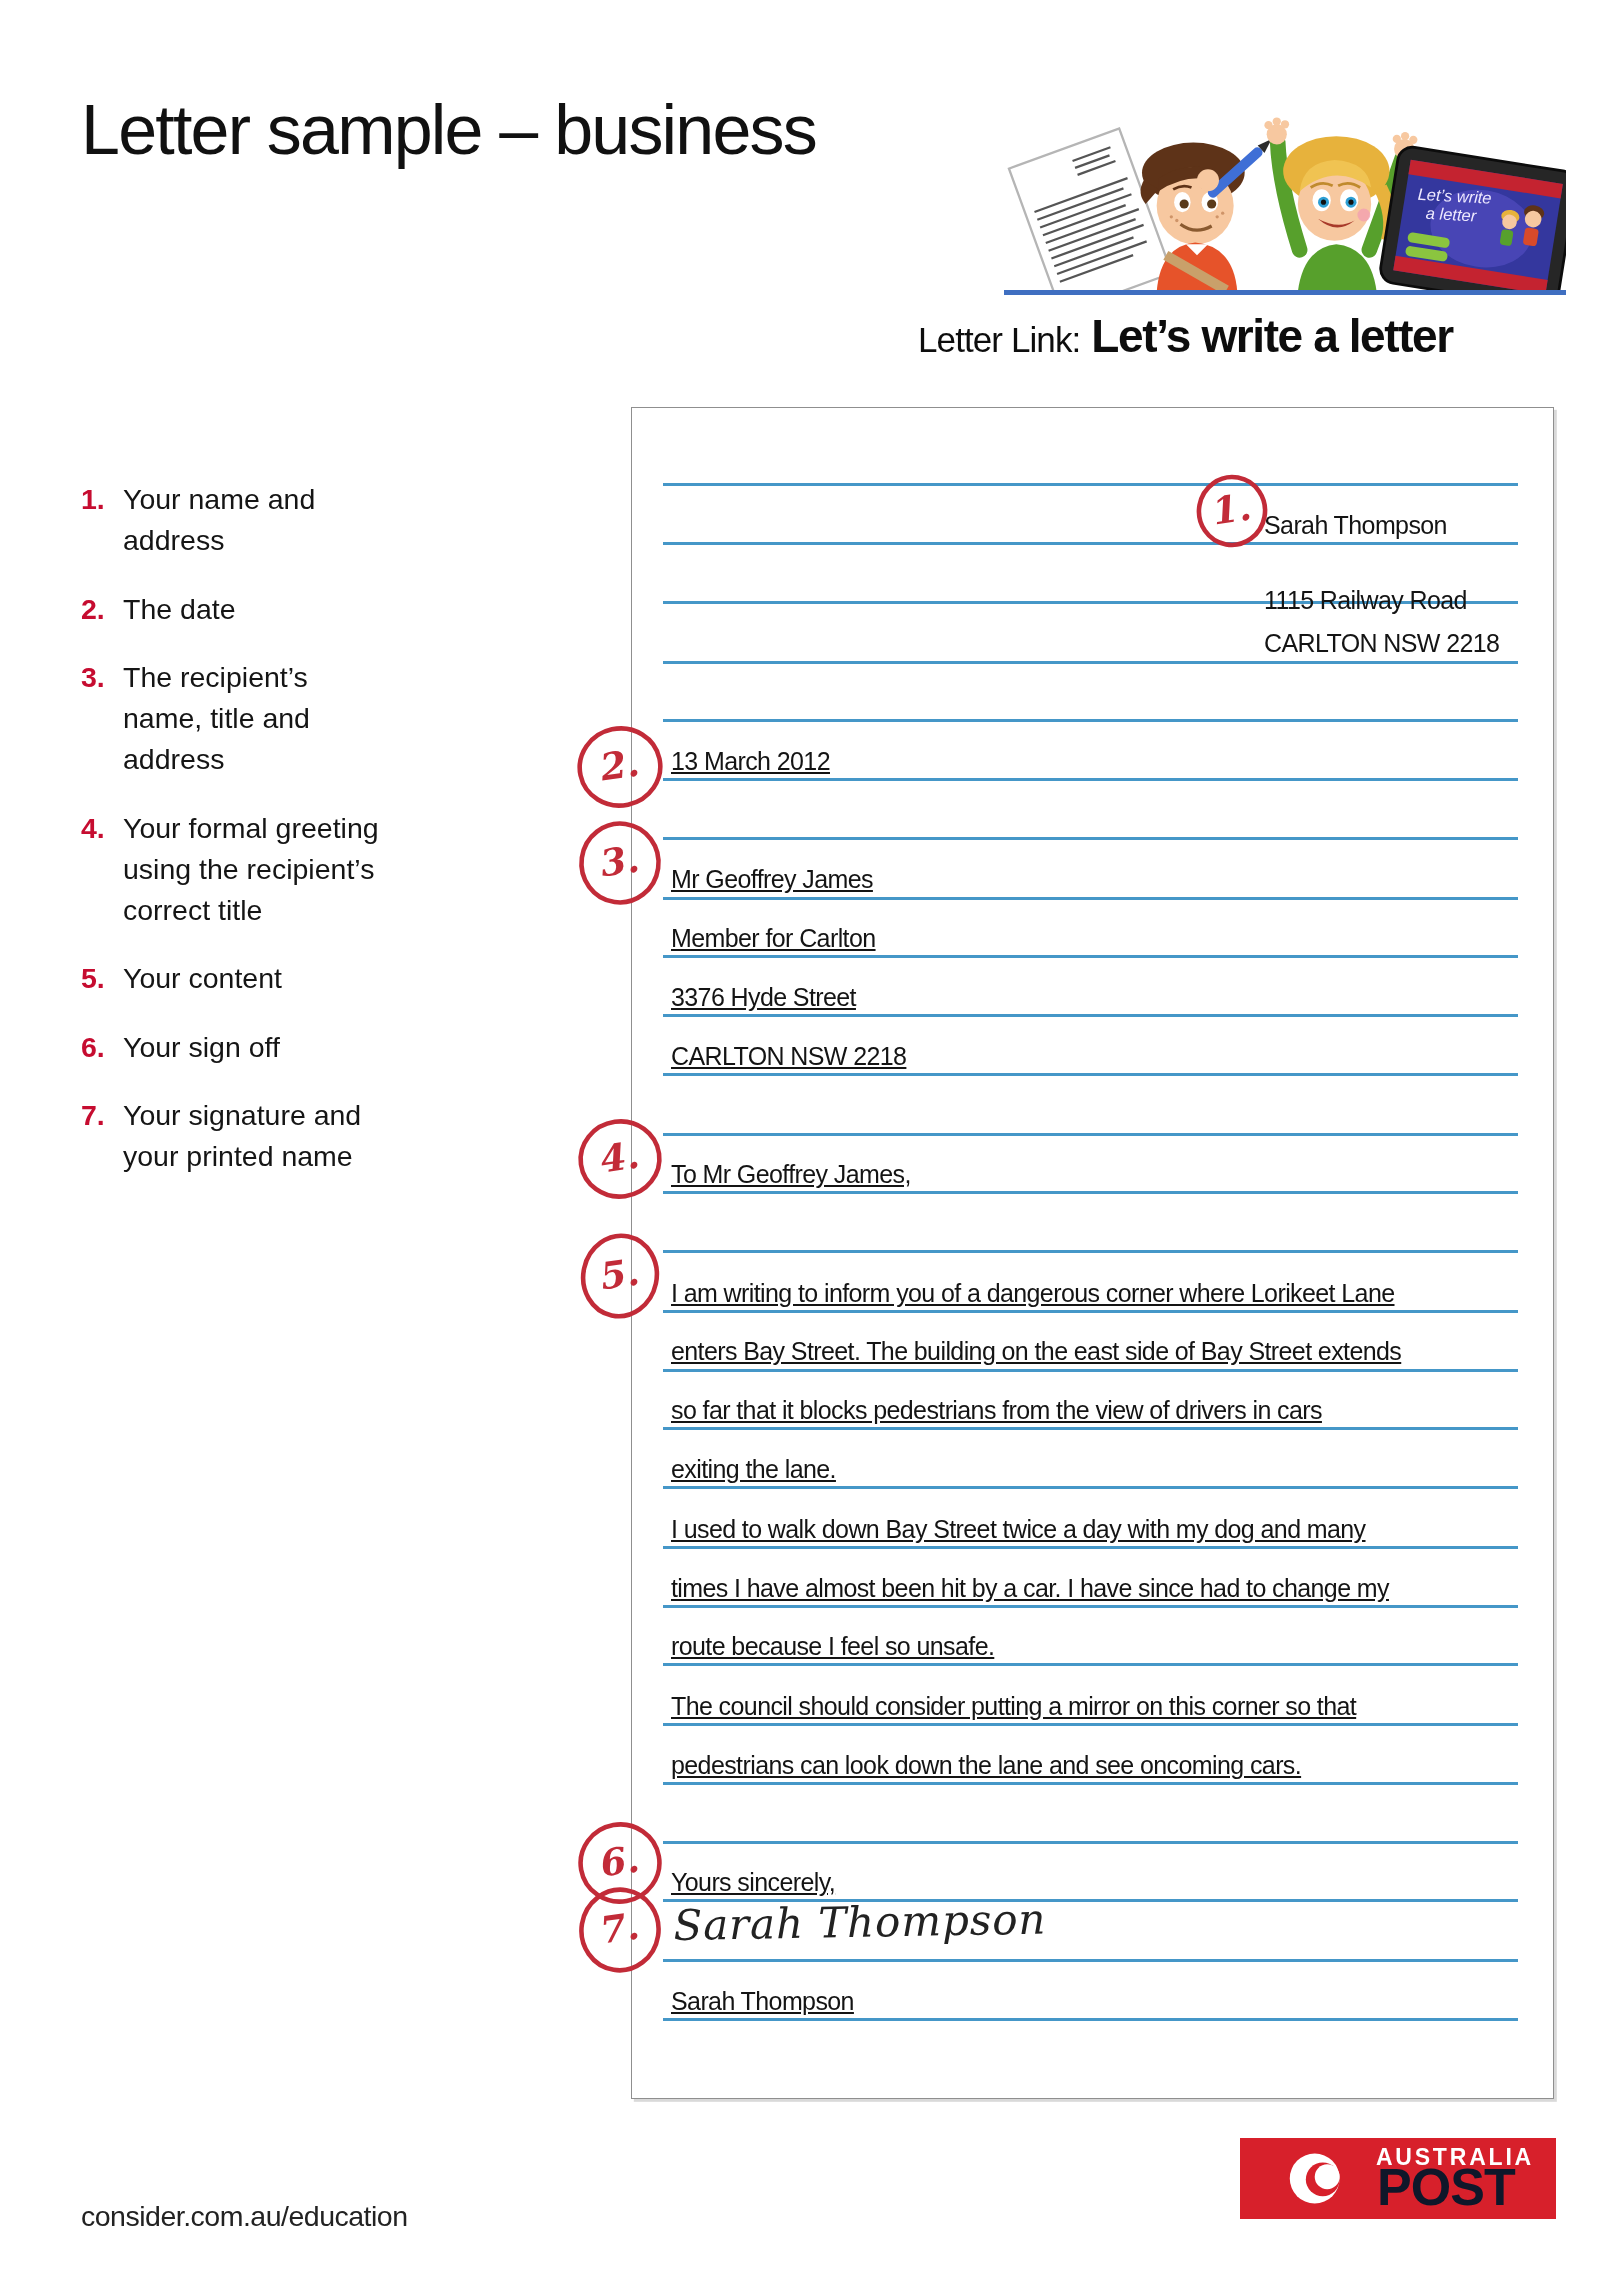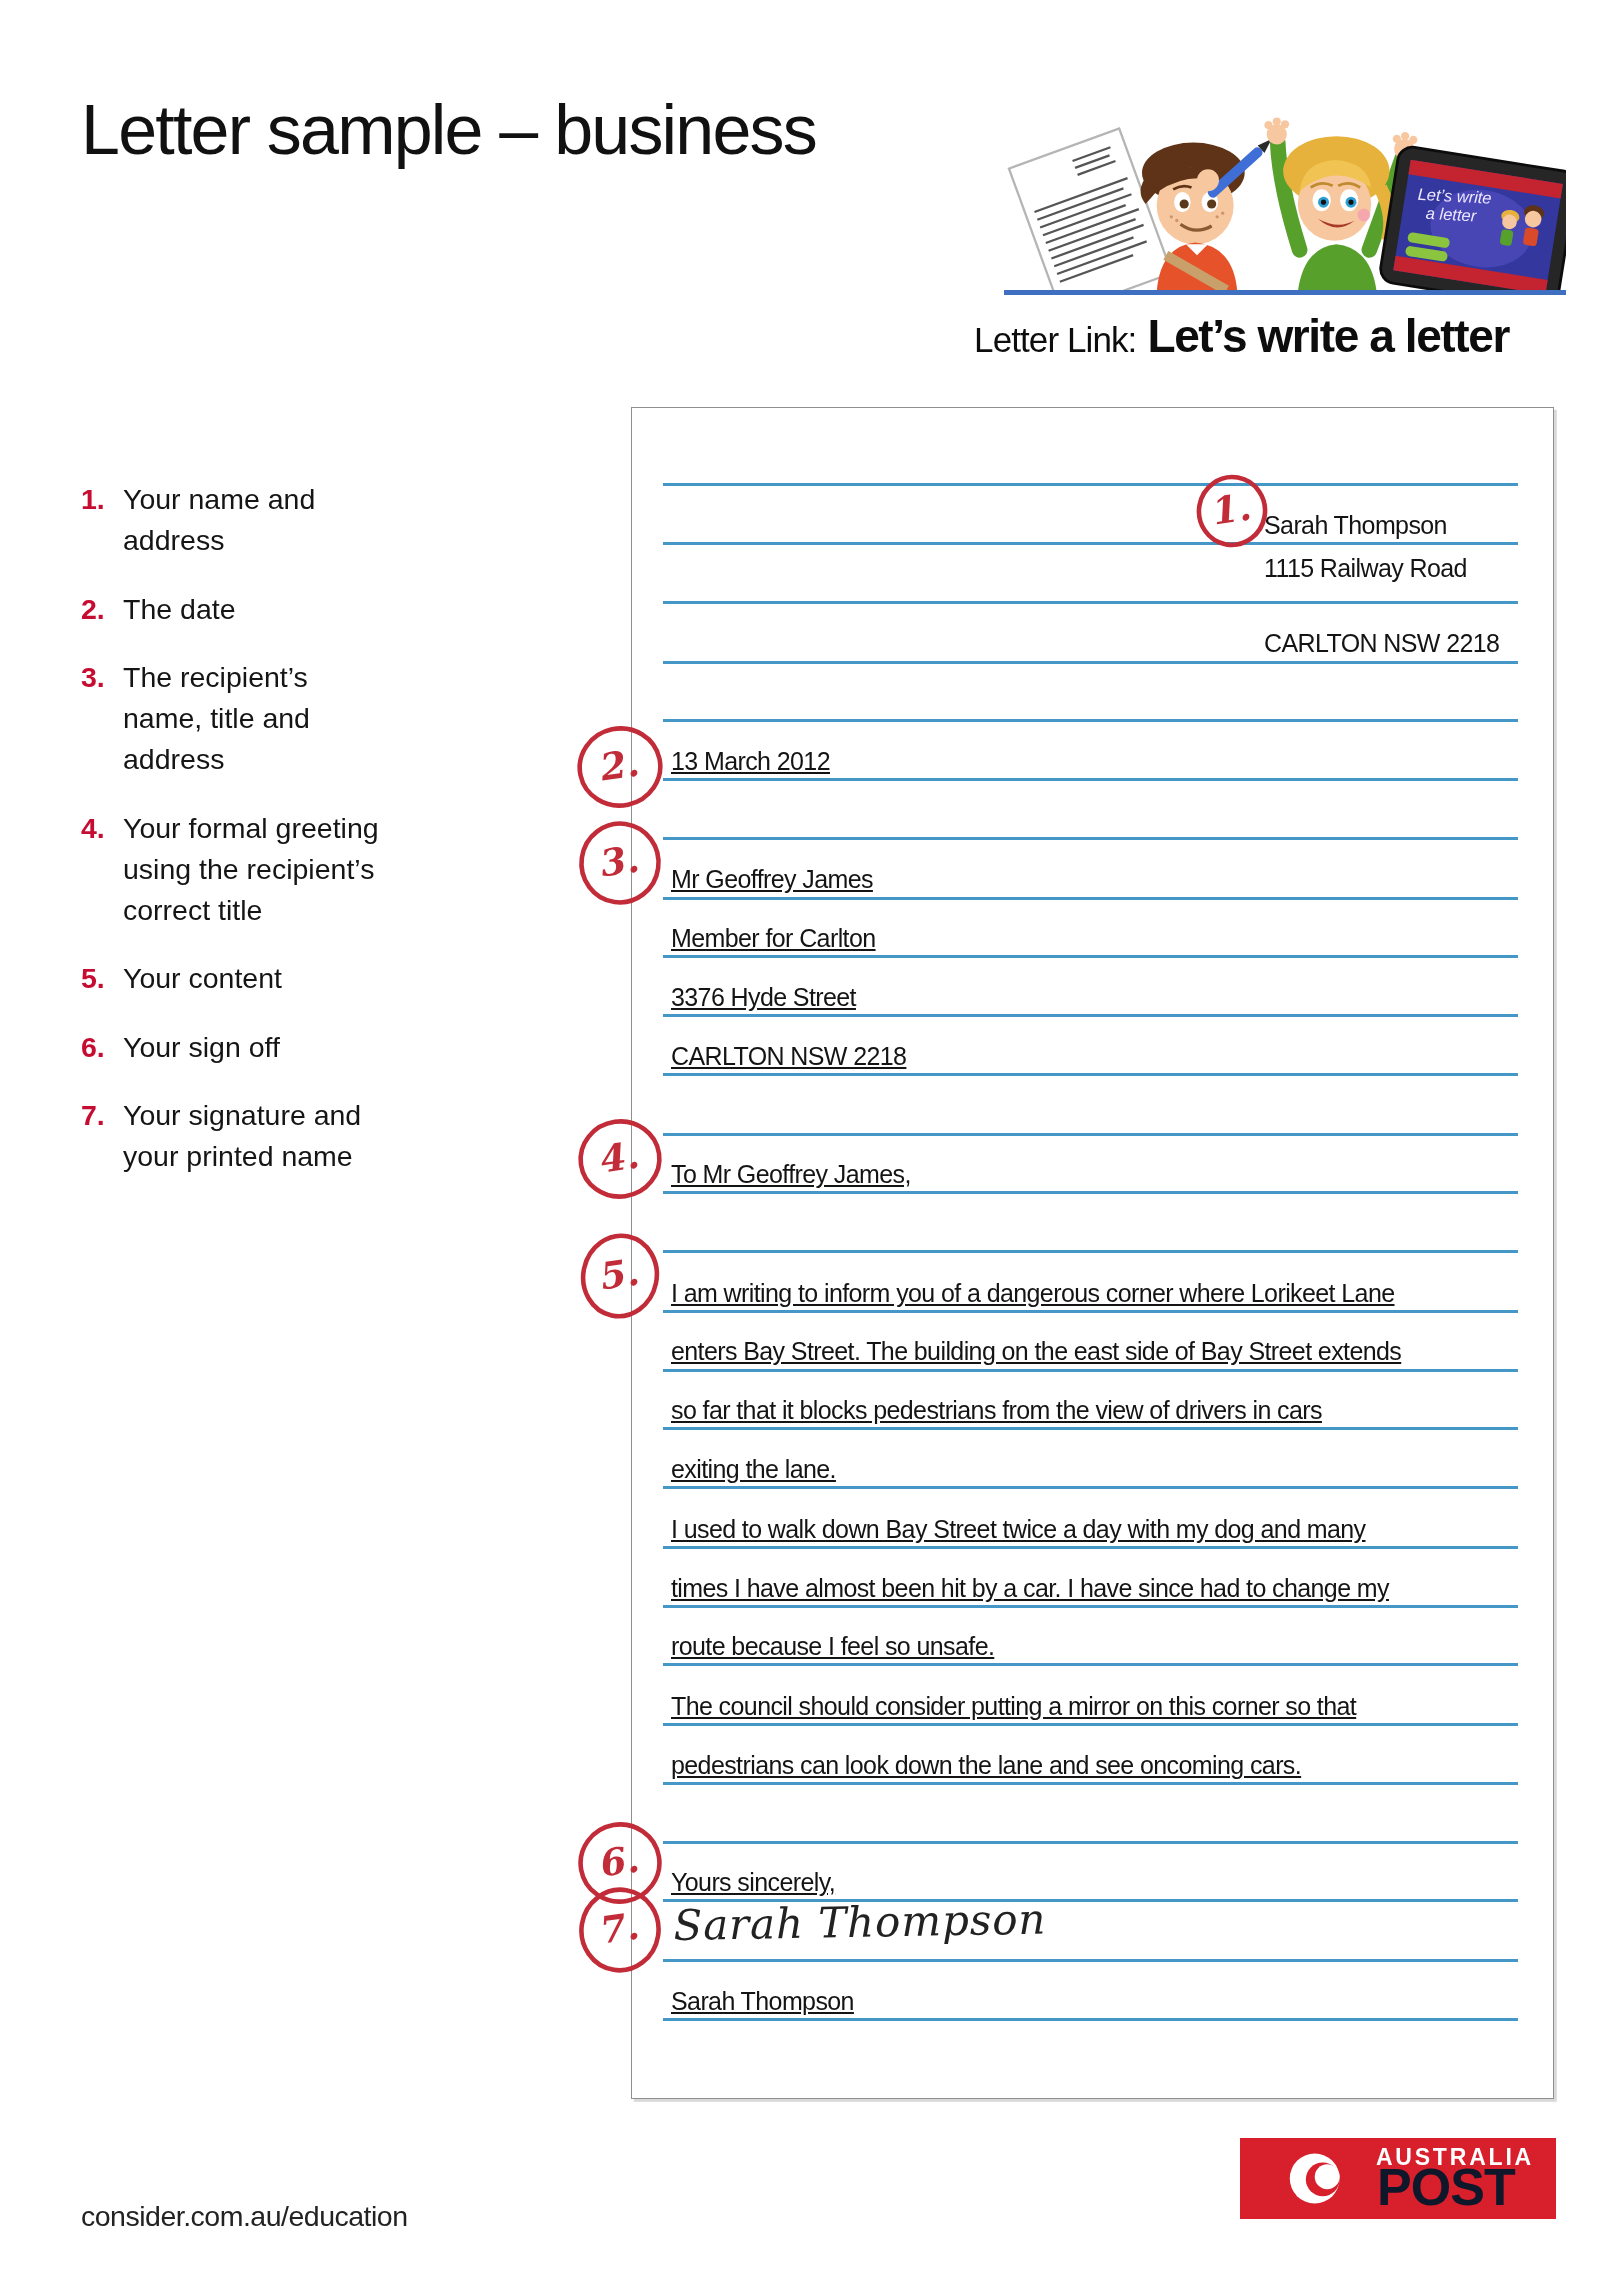--- a/index.html
+++ b/index.html
@@ -6,21 +6,21 @@
   .page{position:relative;width:1623px;height:2296px;background:#ffffff;
         font-family:"Liberation Sans",sans-serif;overflow:hidden;}
 
   
   .title{position:absolute;left:81px;top:90px;font-size:70px;font-weight:400;
          color:#111;letter-spacing:-1.8px;white-space:nowrap;}
 
   
   .art{position:absolute;left:1004px;top:116px;width:562px;height:176px;}
   .hdr-divider{position:absolute;left:1004px;top:290px;width:562px;height:4.6px;background:#3f6fc1;}
-  .letter-link{position:absolute;left:918px;top:309px;width:647px;text-align:center;white-space:nowrap;color:#0d0d0d;}
+  .letter-link{position:absolute;left:918px;top:309px;width:647px;text-align:left;white-space:nowrap;color:#0d0d0d;}
   .ll-label{font-size:35px;letter-spacing:-0.9px;}
   .ll-title{font-size:46px;font-weight:bold;letter-spacing:-1.4px;margin-left:11px;}
 
   
   .legend{position:absolute;left:81px;top:479px;width:441px;}
   .legend-item{display:flex;margin-bottom:27.5px;font-size:28.5px;line-height:41px;color:#151515;}
   .legend-num{flex:0 0 42px;font-weight:bold;color:#c60c30;}
   .legend-text{flex:1;white-space:pre-line;}
 
   
@@ -176,21 +176,21 @@
     </div>
     <div class="legend-item">
       <span class="legend-num">7.</span>
       <span class="legend-text">Your signature and
 your printed name</span>
     </div>
   </div>
 
   <div class="letter-box">
     <div class="rt" style="top:101px">Sarah Thompson</div>
-    <div class="rt" style="top:144px">1115 Railway Road</div>
+    <div class="rt" style="top:176px">1115 Railway Road</div>
     <div class="rt" style="top:219px">CARLTON NSW 2218</div>
 
     <div class="lt" style="top:337px">13 March 2012</div>
 
     <div class="lt" style="top:455px">Mr Geoffrey James</div>
     <div class="lt" style="top:514px">Member for Carlton</div>
     <div class="lt" style="top:573px">3376 Hyde Street</div>
     <div class="lt" style="top:632px">CARLTON NSW 2218</div>
 
     <div class="lt" style="top:750px">To Mr Geoffrey James,</div>

